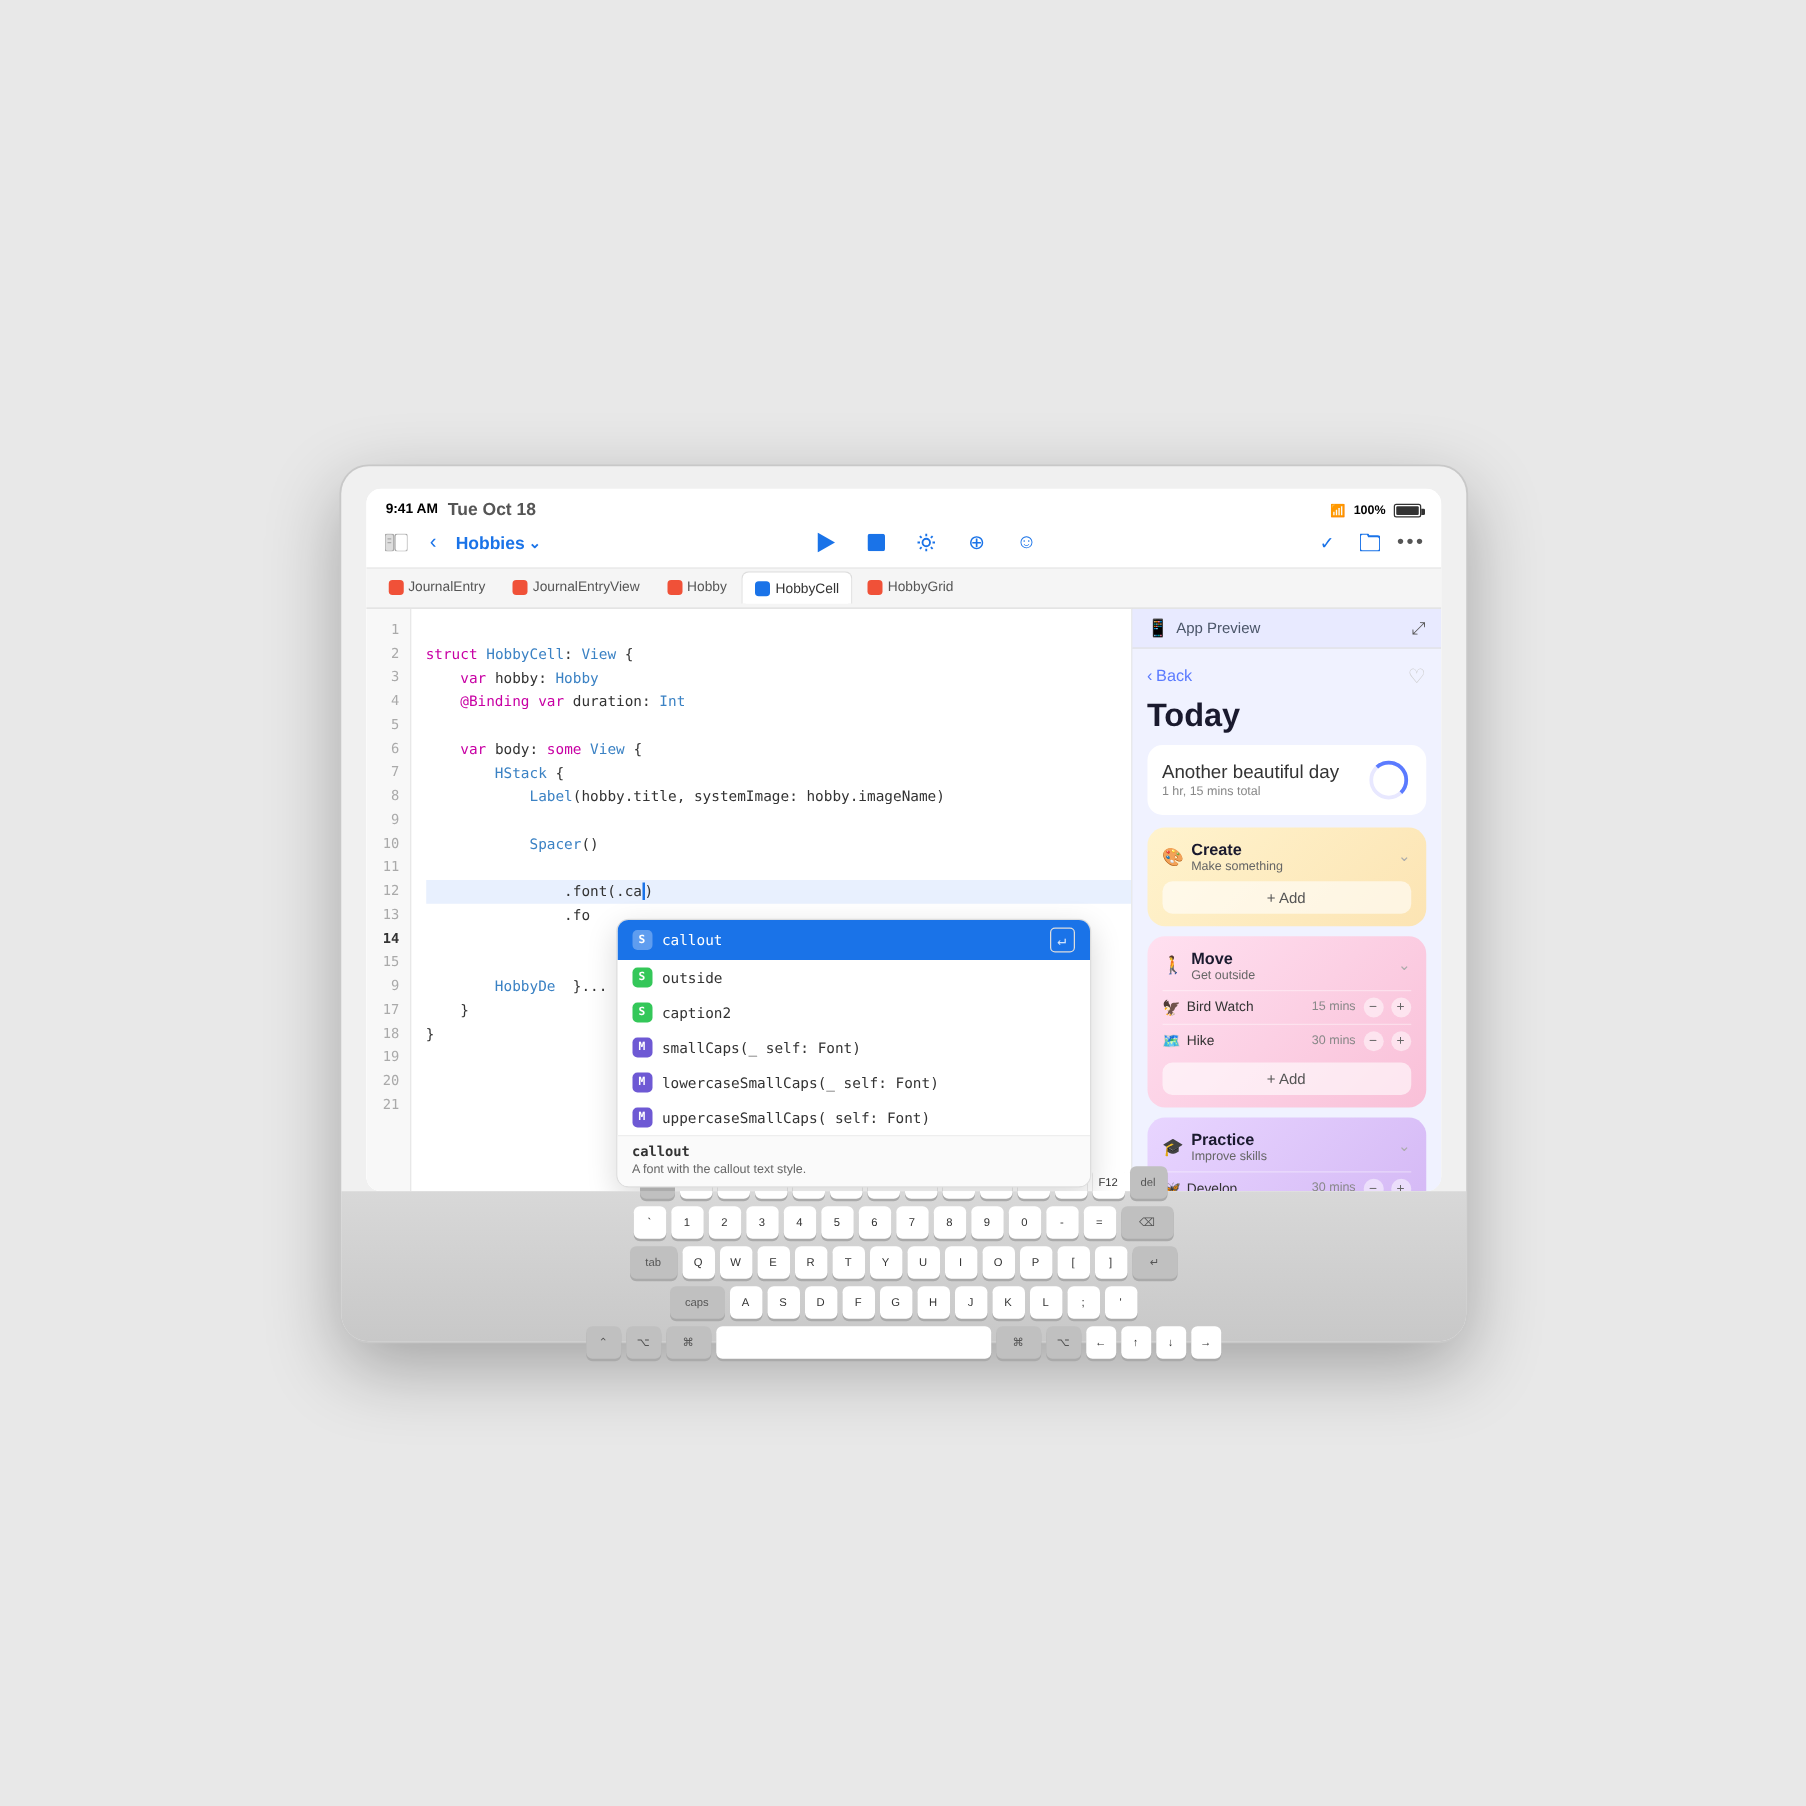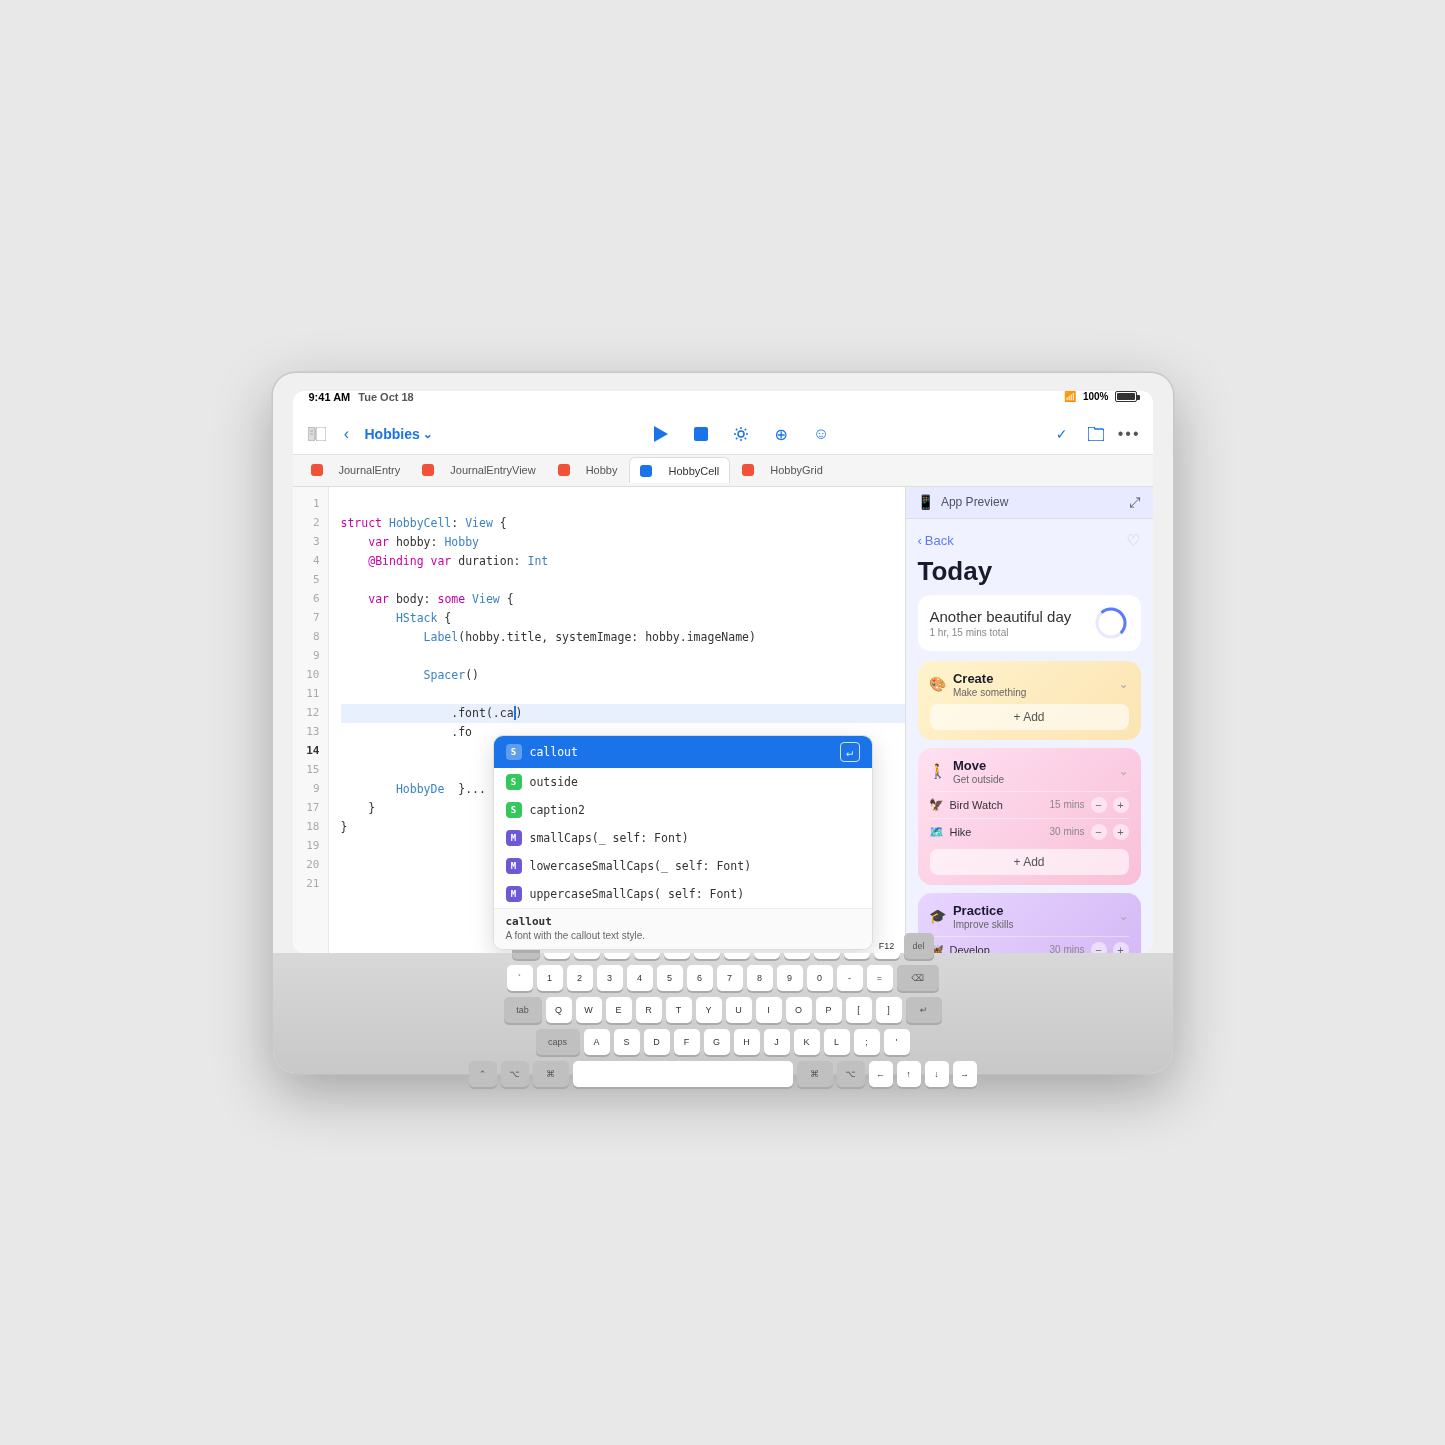--- a/index.html
+++ b/index.html
@@ -44,21 +44,21 @@
       position: relative;
       display: flex;
       flex-direction: column;
     }
 
     
     .status-bar {
       height: 24px;
       background: #fff;
       display: flex;
-      align-items: flex-start;
+      align-items: flex-end;
       justify-content: space-between;
       padding: 0 16px;
       font-size: 11px;
       font-weight: 600;
       flex-shrink: 0;
     }
     .status-left { display: flex; align-items: center; gap: 8px; }
     .status-right { display: flex; align-items: center; gap: 6px; font-size: 10px; }
     .battery-bar {
       width: 22px; height: 11px; border: 1.5px solid #333; border-radius: 2px; position: relative;
@@ -113,21 +113,21 @@
       padding: 0 8px;
       gap: 2px;
       flex-shrink: 0;
     }
     .tab {
       height: 26px;
       padding: 0 10px;
       border-radius: 6px 6px 0 0;
       display: flex;
       align-items: center;
-      gap: 16px;
+      gap: 4px;
       font-size: 11px;
       cursor: pointer;
       background: transparent;
       color: #555;
     }
     .tab.active {
       background: #fff;
       color: #333;
       font-weight: 500;
       border: 1px solid #ddd;
@@ -415,21 +415,21 @@
 <body>
 
 <div class="scene">
   <div style="display:flex; flex-direction:column; align-items:center;">
     <div class="ipad">
       <div class="ipad-screen-area">
 
         <div class="status-bar">
           <div class="status-left">
             <span style="font-weight:600; font-size:11px;">9:41 AM</span>
-            <span style="font-size:11px; color:#555;">Tue Oct 18</span>
+            <span style="font-size:14px; color:#555;">Tue Oct 18</span>
           </div>
           <div class="status-right">
             <span>📶</span>
             <span style="font-size:10px;">100%</span>
             <div class="battery-bar">
               <div class="battery-fill"></div>
             </div>
           </div>
         </div>
 

